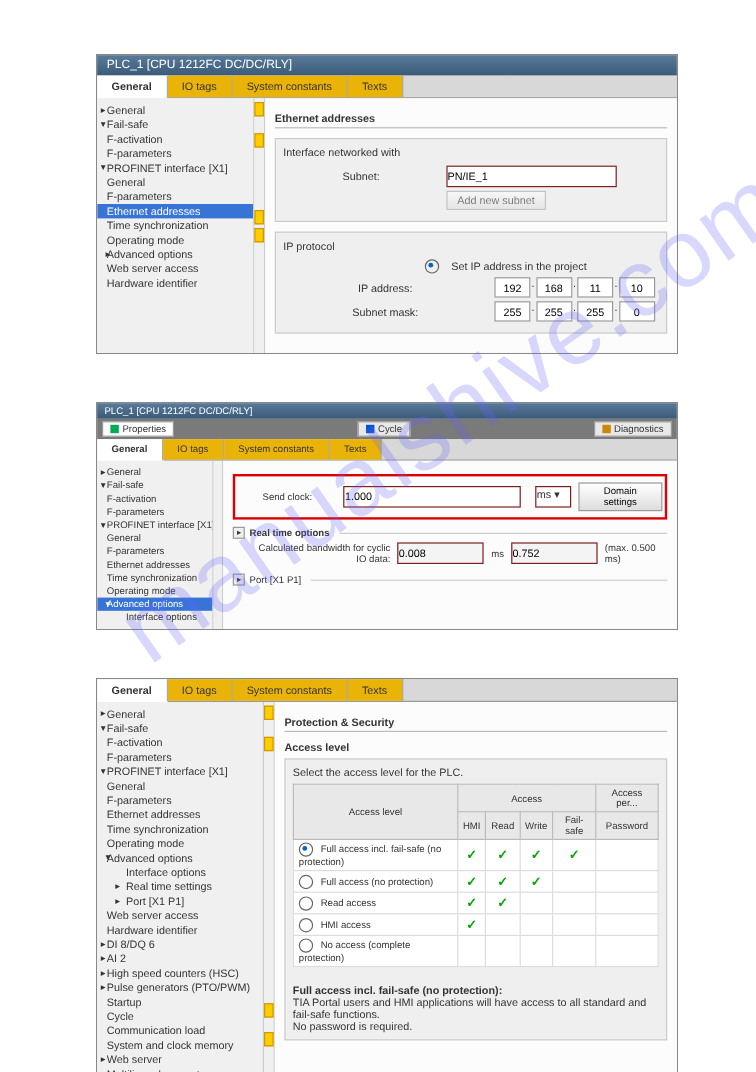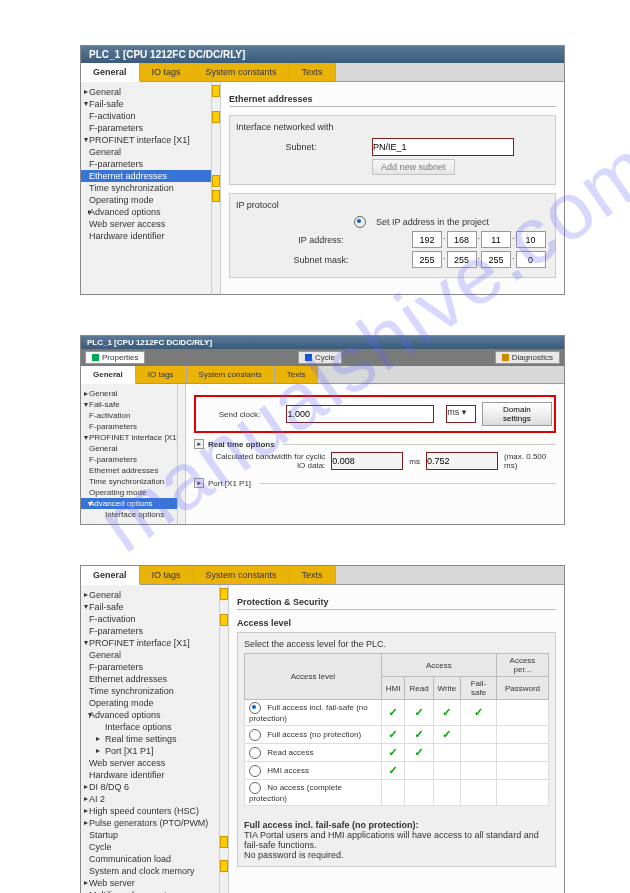--- a/index.html
+++ b/index.html
@@ -1,19 +1,19 @@
 <!DOCTYPE html>
 <html><head>
 <meta charset="utf-8">
 <style>
 body{margin:0;font-family:Arial,sans-serif;font-size:9px;background:#fff;color:#333;width:630px}
 .page{padding:45px 65px 20px 80px}
 .watermark{position:absolute;left:50px;top:300px;font-size:80px;color:rgba(100,100,255,0.25);transform:rotate(-35deg);pointer-events:none;z-index:100;font-weight:400;letter-spacing:2px}
 .panel{border:1px solid #888;margin-bottom:40px;background:#e8e8e8;position:relative}
-.titlebar{background:linear-gradient(#5a7a9a,#3a5a7a);color:#fff;font-size:10px;padding:3px 8px;font-weight:bold}
+.titlebar{background:linear-gradient(#5a7a9a,#3a5a7a);color:#fff;font-size:10px;padding:3px 8px;font-weight:normal}
 .tabs{display:flex;background:#d8d8d8;border-bottom:1px solid #999}
 .tab{padding:4px 12px;border-right:1px solid #aaa;background:#eab308;cursor:pointer}
 .tab.active{background:#fff;border-bottom:1px solid #fff;margin-bottom:-1px;font-weight:bold}
 .body2{display:flex;background:#f8f8f8}
 .tree{width:130px;background:#f0f0f0;border-right:1px solid #ccc;padding:4px 0;font-size:9px;max-height:400px;overflow:hidden}
 .tree3{width:138px}
 .ti{padding:1px 2px 1px 8px;cursor:pointer;white-space:nowrap;position:relative}
 .ti.l1{}
 .ti.l2{padding-left:24px}
 .ti.sel{background:#3874d6;color:#fff}

